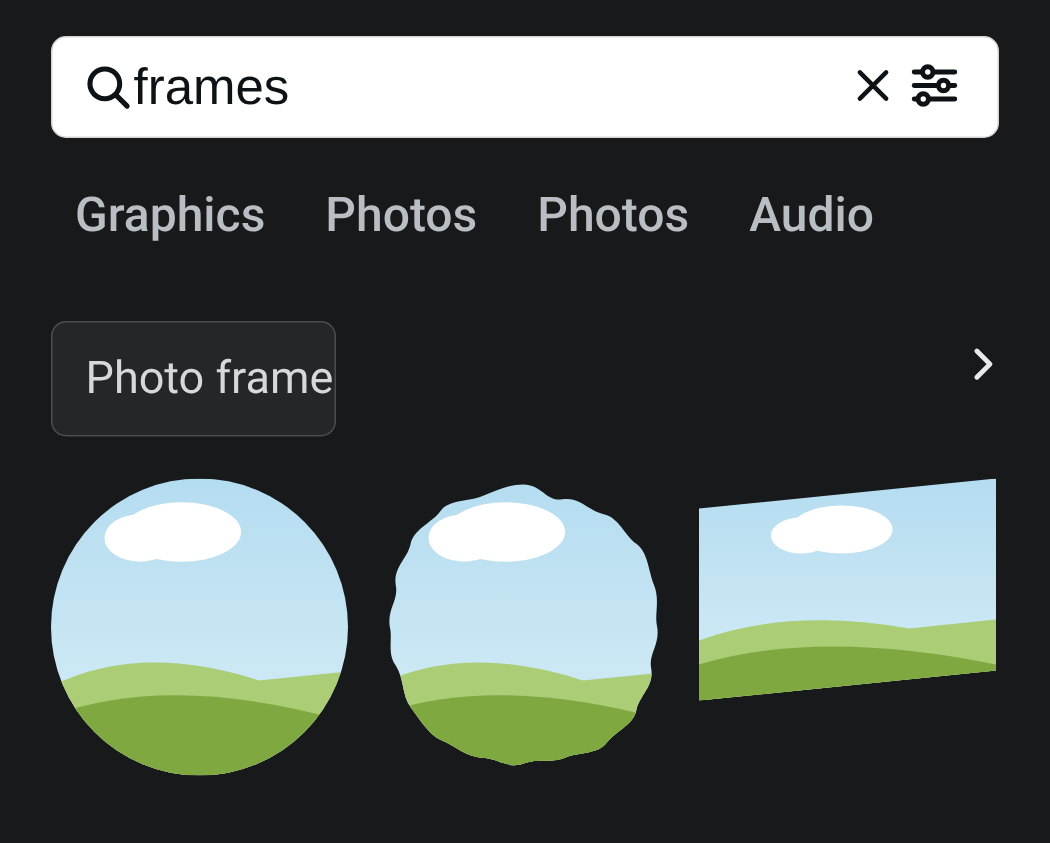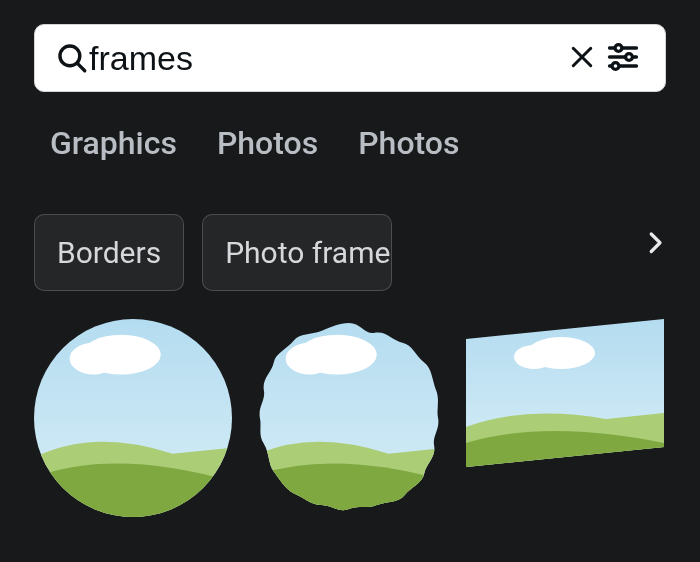--- a/index.html
+++ b/index.html
@@ -196,25 +196,25 @@
         </svg>
       </span>
     </button>
   </div>
 </div>
 
 <div class="tabs">
   <div class="tab">Graphics</div>
   <div class="tab">Photos</div>
   <div class="tab">Photos</div>
+  <div class="tab">Audio</div>
 </div>
 
 <div class="chips-row">
   <div class="chips">
-    <div class="chip">Borders</div>
     <div class="chip chip-last">Photo frames</div>
   </div>
   <button class="chips-arrow">
     <span>
       <svg width="30" height="30" viewBox="0 0 24 24" fill="none" stroke="#e8e9ea" stroke-width="2.6" stroke-linecap="round" stroke-linejoin="round">
         <polyline points="9 5 16 12 9 19"></polyline>
       </svg>
     </span>
   </button>
 </div>

